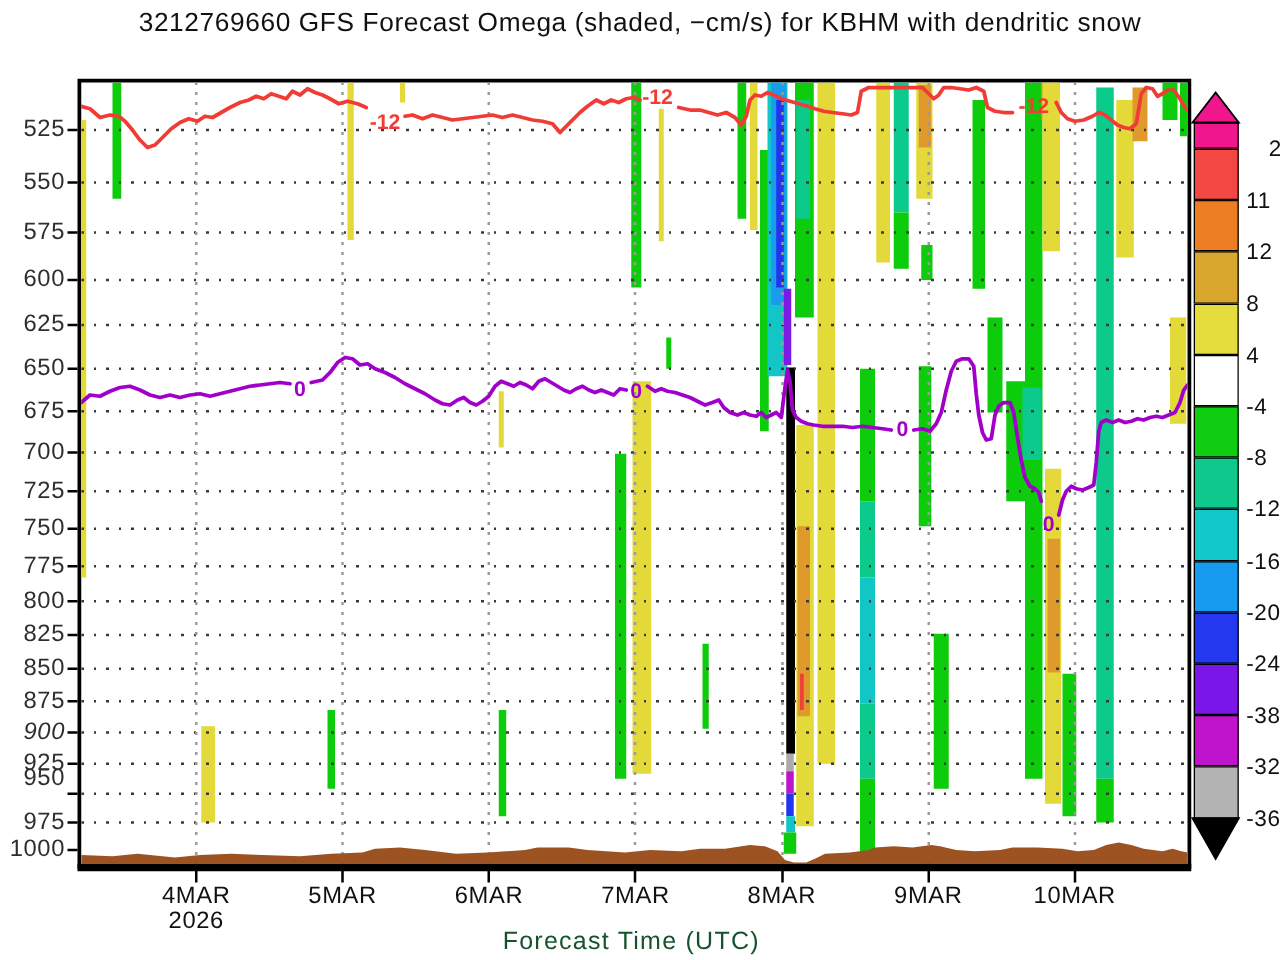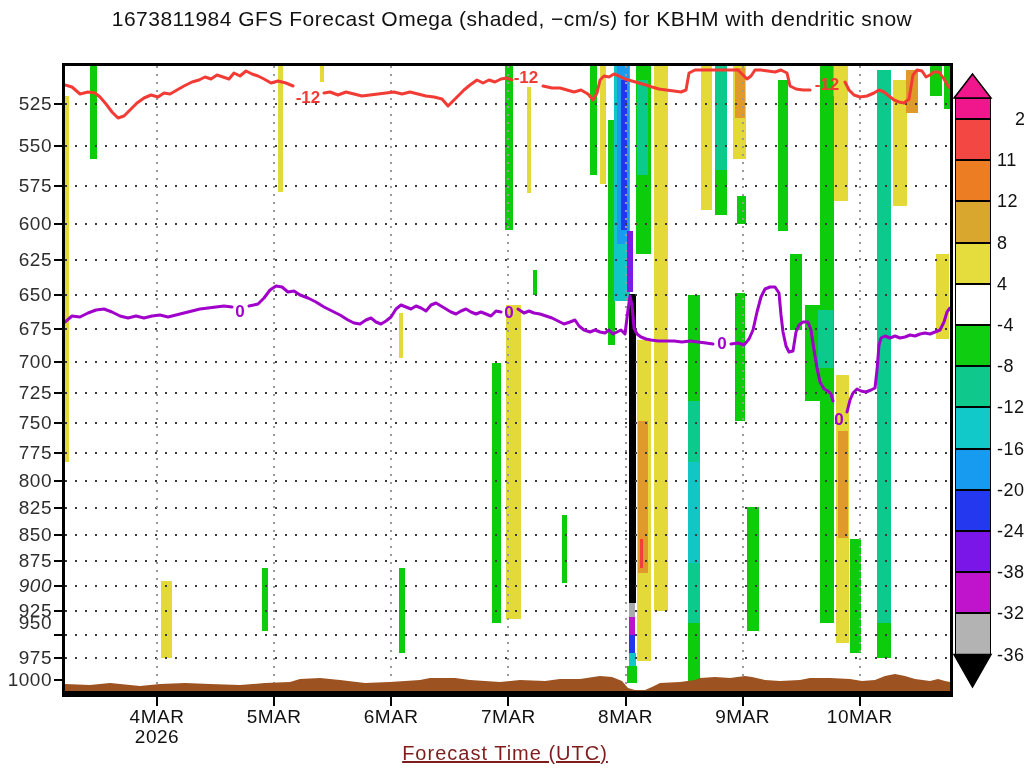--- a/index.html
+++ b/index.html
@@ -13,32 +13,32 @@
   .band{position:absolute;}
   .hgrid{position:absolute;left:0;height:2px;width:885px;z-index:5;
          background:repeating-linear-gradient(90deg,#3a3a3a 0 2px,transparent 2px 10px);}
   .vgrid{position:absolute;top:0;width:2px;height:625px;z-index:5;
          background:repeating-linear-gradient(180deg,#9a9a9a 0 2px,transparent 2px 8px);}
   .ytick{position:absolute;width:8px;height:2px;background:#000;}
   .ylab{position:absolute;text-align:right;width:50px;font-size:19px;color:#2e2e2e;letter-spacing:.5px;}
   .xtick{position:absolute;width:2px;height:11px;background:#000;}
   .xlab{position:absolute;font-size:19px;color:#111;text-align:center;width:80px;letter-spacing:.5px;}
   #xaxis-title{position:absolute;left:255px;top:742px;width:500px;text-align:center;
-               font-size:20px;color:#7f1d1d;letter-spacing:1px;text-decoration:underline;}
+               font-size:20px;color:#14532d;letter-spacing:1px;}
   #watermark{position:absolute;right:12px;top:742px;font-size:17px;color:#f8837d;letter-spacing:1px;}
   #overlay{position:absolute;left:0;top:0;width:1024px;height:768px;pointer-events:none;z-index:8;}
   #colorbar{position:absolute;left:0;top:0;}
   .cb-rect{position:absolute;left:955px;width:36px;border:1px solid #000;box-sizing:border-box;}
   .cb-lab{position:absolute;left:997px;font-size:18px;color:#111;letter-spacing:.5px;}
 </style>
 </head>
 <body>
 
 <div id="stage">
-  <div id="title"><span>1673811984 GFS Forecast Omega (shaded, −cm/s) for KBHM with dendritic snow</span><br></div>
+  <div id="title"><span>3212769660 GFS Forecast Omega (shaded, −cm/s) for KBHM with dendritic snow</span><br></div>
 
   <div id="plot-frame"></div>
   <div id="plot">
       <div class="band" style="left: -2.9px; top: 29.7px; width: 7px; height: 365.9px; background: rgb(227, 218, 58);"></div>
       <div class="band" style="left: 25.2px; top: 0px; width: 7px; height: 92.8px; background: rgb(12, 204, 12);"></div>
       <div class="band" style="left: 95.5px; top: 515.2px; width: 11.7px; height: 76.5px; background: rgb(227, 218, 58);"></div>
       <div class="band" style="left: 197.4px; top: 502.1px; width: 5.9px; height: 62.6px; background: rgb(12, 204, 12);"></div>
       <div class="band" style="left: 212.6px; top: 0px; width: 5.9px; height: 125.8px; background: rgb(227, 218, 58);"></div>
       <div class="band" style="left: 254.8px; top: 0px; width: 4.7px; height: 15.9px; background: rgb(227, 218, 58);"></div>
       <div class="band" style="left: 334.4px; top: 246.9px; width: 3.5px; height: 44.7px; background: rgb(227, 218, 58);"></div>

